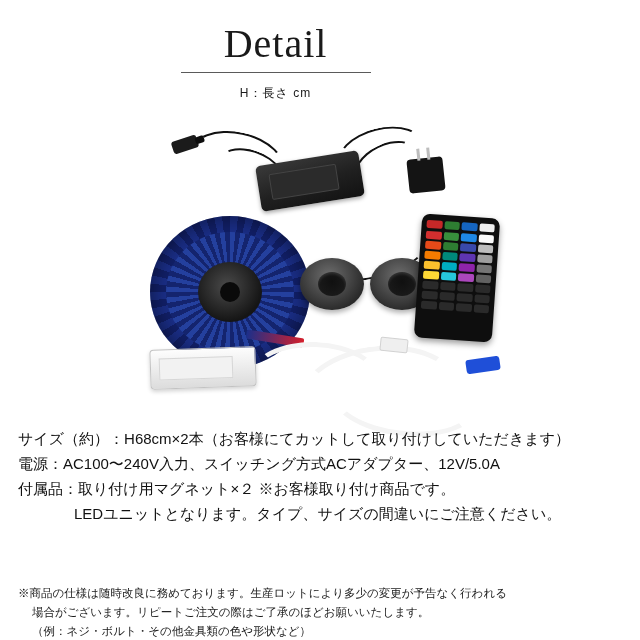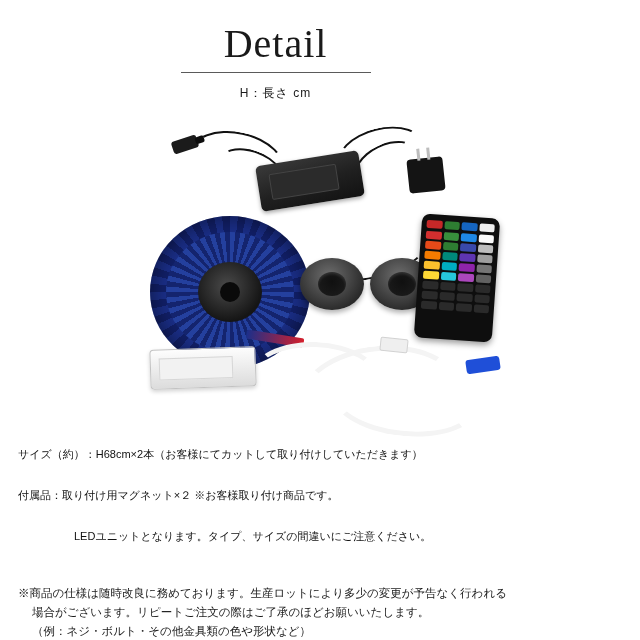--- a/index.html
+++ b/index.html
@@ -285,25 +285,24 @@
   }
 
   
   .specs {
     position: absolute;
     left: 18px;
     top: 426px;
     width: 610px;
   }
   .spec-line {
-    font-size: 11px;
+    font-size: 15px;
     line-height: 25px;
     color: #111;
     white-space: nowrap;
-    margin-top: 16px;
   }
   .spec-line.indent {
     padding-left: 56px;
   }
   .notes {
     position: absolute;
     left: 18px;
     top: 584px;
     width: 612px;
   }
@@ -409,20 +408,21 @@
     <div class="conn-white"></div>
     <div class="conn-blue"></div>
 
     <div class="controller">
       <div class="controller-label"></div>
     </div>
   </div>
 
   <div class="specs">
     <div class="spec-line">サイズ（約）：H68cm×2本（お客様にてカットして取り付けしていただきます）</div>
+    <div class="spec-line">電源：AC100〜240V入力、スイッチング方式ACアダプター、12V/5.0A</div>
     <div class="spec-line">付属品：取り付け用マグネット×２ ※お客様取り付け商品です。</div>
     <div class="spec-line indent">LEDユニットとなります。タイプ、サイズの間違いにご注意ください。</div>
   </div>
 
   <div class="notes">
     <div class="note-line">※商品の仕様は随時改良に務めております。生産ロットにより多少の変更が予告なく行われる</div>
     <div class="note-line indent">場合がございます。リピートご注文の際はご了承のほどお願いいたします。</div>
     <div class="note-line indent">（例：ネジ・ボルト・その他金具類の色や形状など）</div>
   </div>
 

